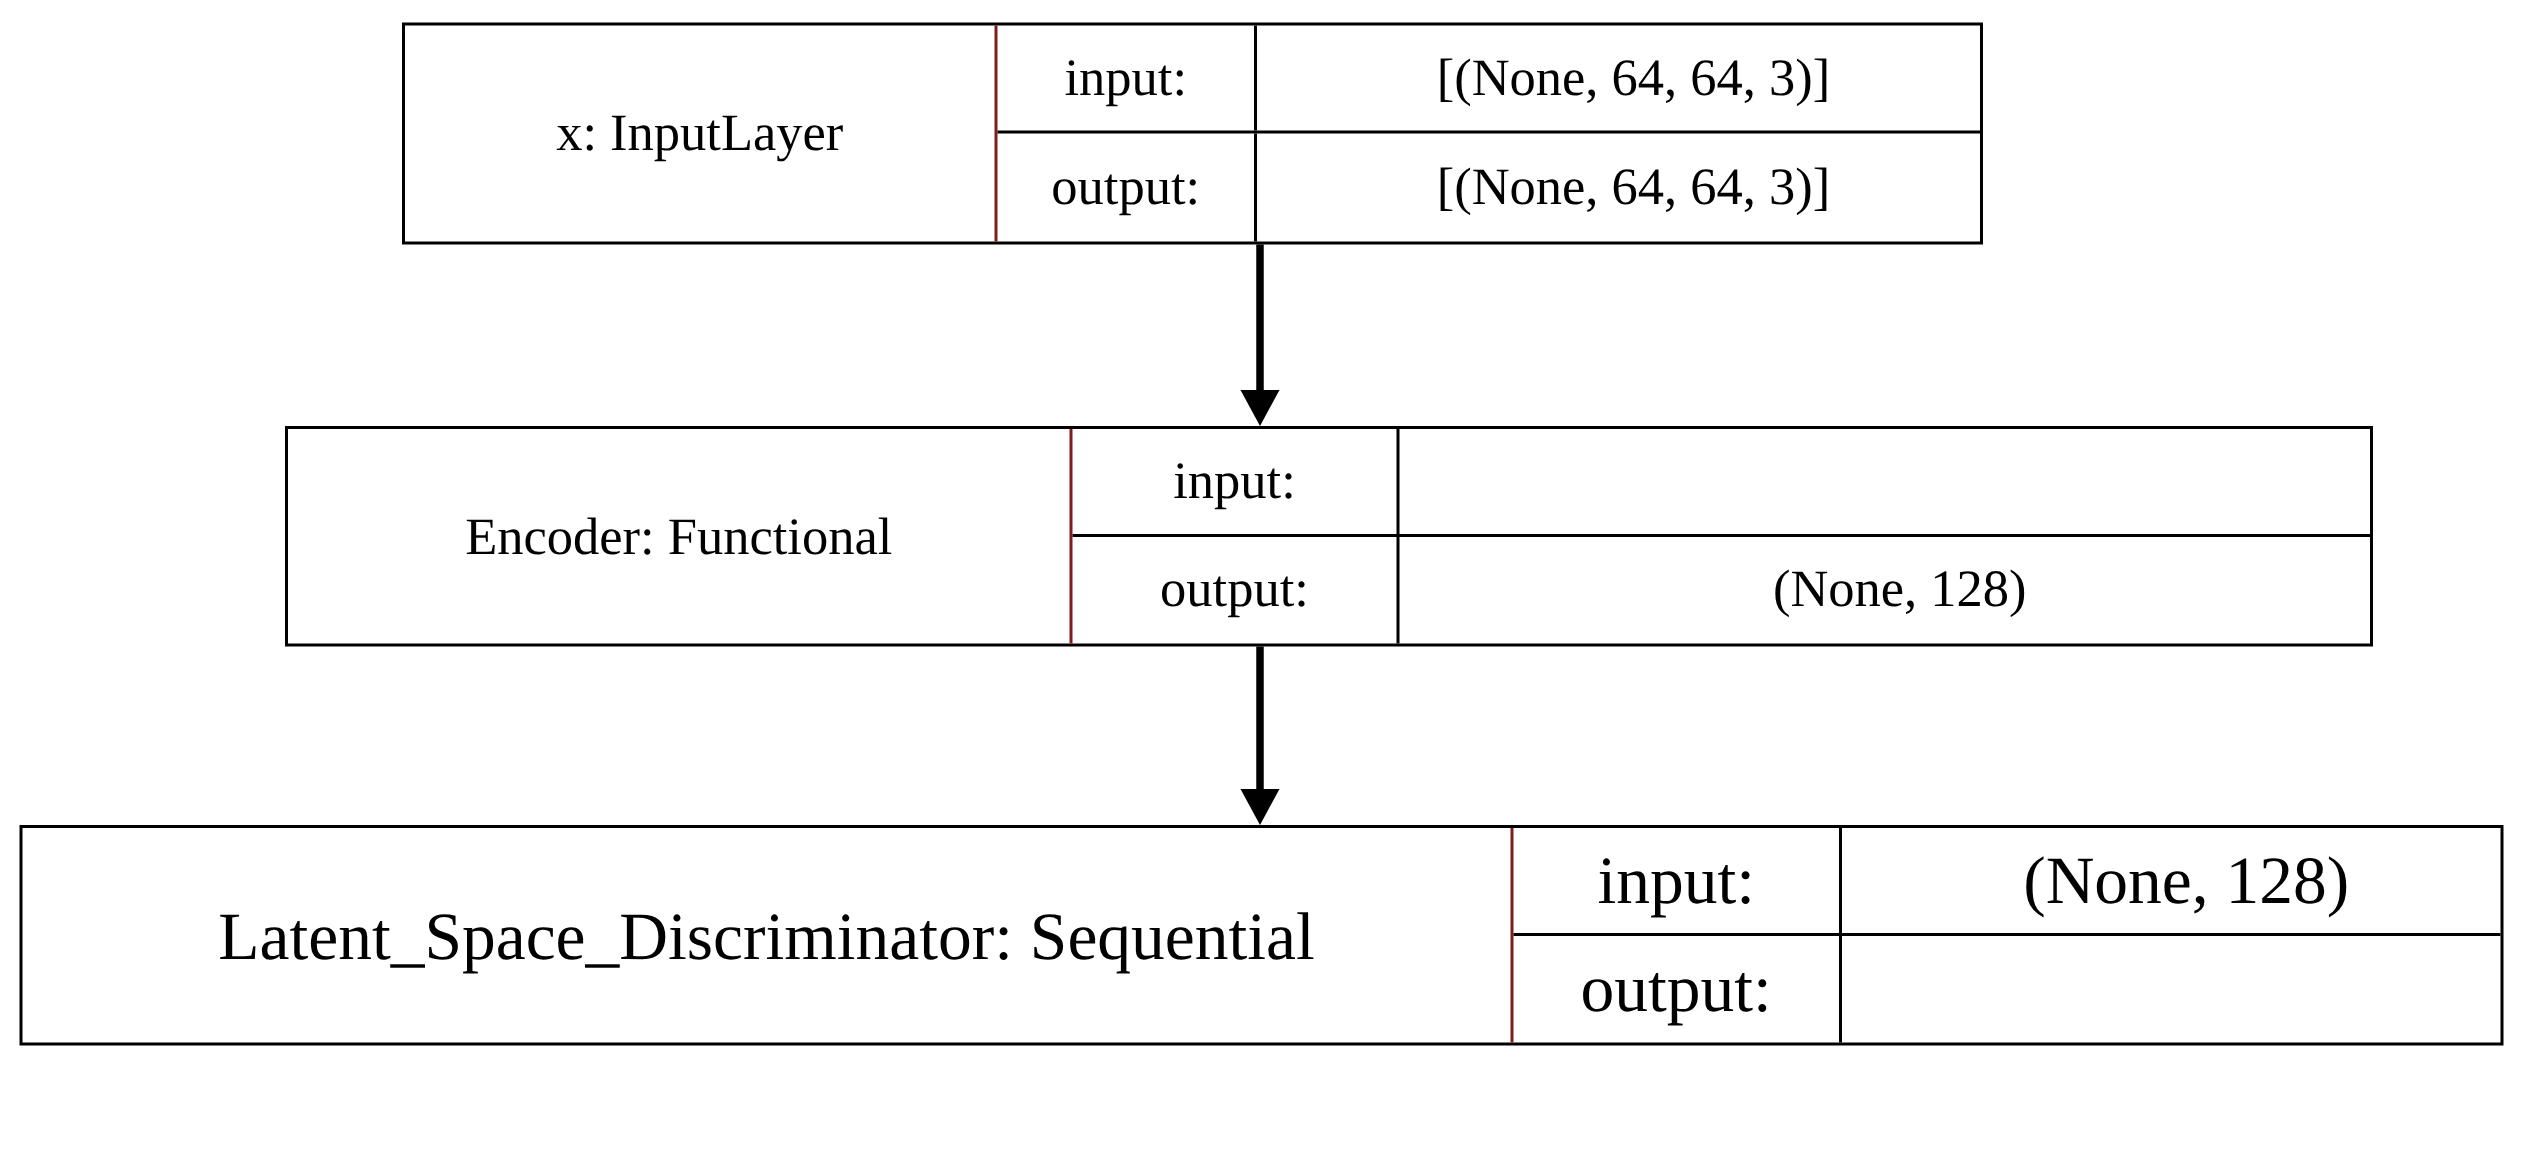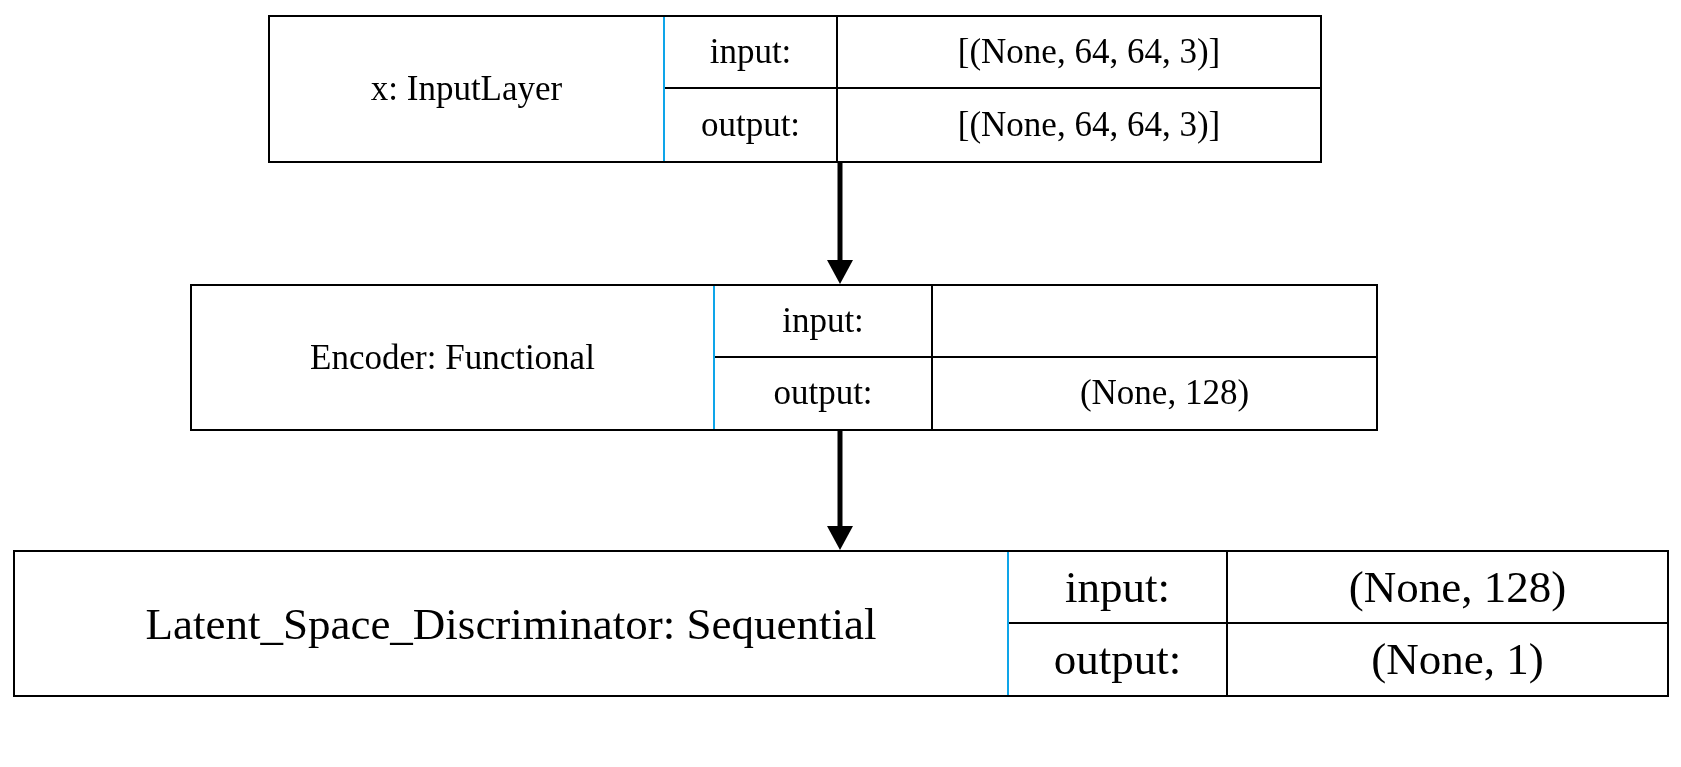--- a/index.html
+++ b/index.html
@@ -34,21 +34,21 @@
     justify-content: center;
     text-align: center;
     box-sizing: border-box;
     padding: 0 10px;
     white-space: nowrap;
   }
   .node-io {
     display: flex;
     flex-direction: column;
     box-sizing: border-box;
-    border-left: 2px solid #0ea5e9;
+    border-left: 2px solid #7f1d1d;
     flex: 1 1 auto;
   }
   .io-row {
     display: flex;
     flex-direction: row;
     align-items: stretch;
     flex: 1 1 50%;
     box-sizing: border-box;
   }
   .io-row.top {
@@ -82,21 +82,21 @@
     height: 148px;
     font-size: 35px;
   }
   #node-input-layer .node-name { width: 393px; }
   #node-input-layer .io-label  { width: 173px; }
 
   
   #node-encoder {
     left: 190px;
     top: 284px;
-    width: 1188px;
+    width: 1392px;
     height: 147px;
     font-size: 35px;
   }
   #node-encoder .node-name { width: 521px; }
   #node-encoder .io-label  { width: 218px; }
 
   
   #node-discriminator {
     left: 13px;
     top: 550px;
@@ -158,18 +158,17 @@
 
   <div class="node" id="node-discriminator">
     <div class="node-name">Latent_Space_Discriminator: Sequential</div>
     <div class="node-io">
       <div class="io-row top">
         <div class="io-label">input:</div>
         <div class="io-value">(None, 128)</div>
       </div>
       <div class="io-row">
         <div class="io-label">output:</div>
-        <div class="io-value">(None, 1)</div>
       </div>
     </div>
   </div>
 
 </div>
 
 </body></html>

